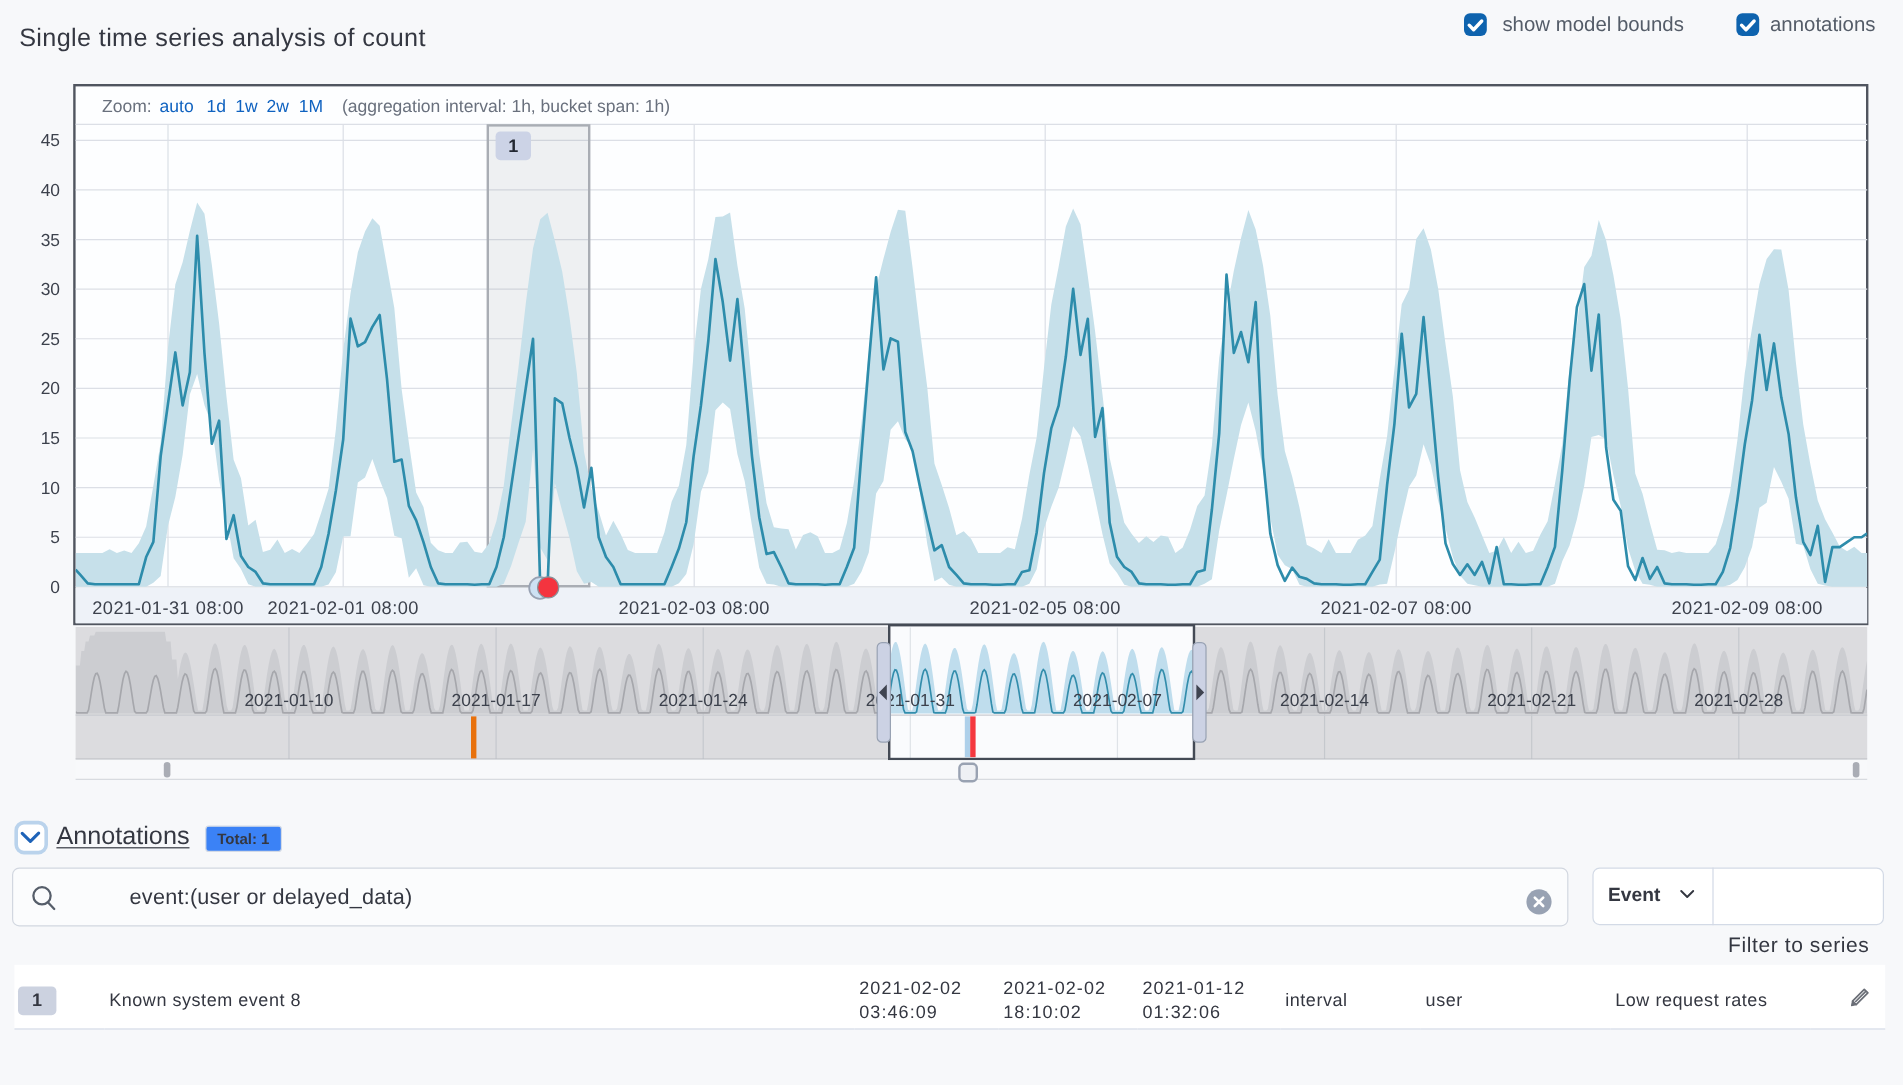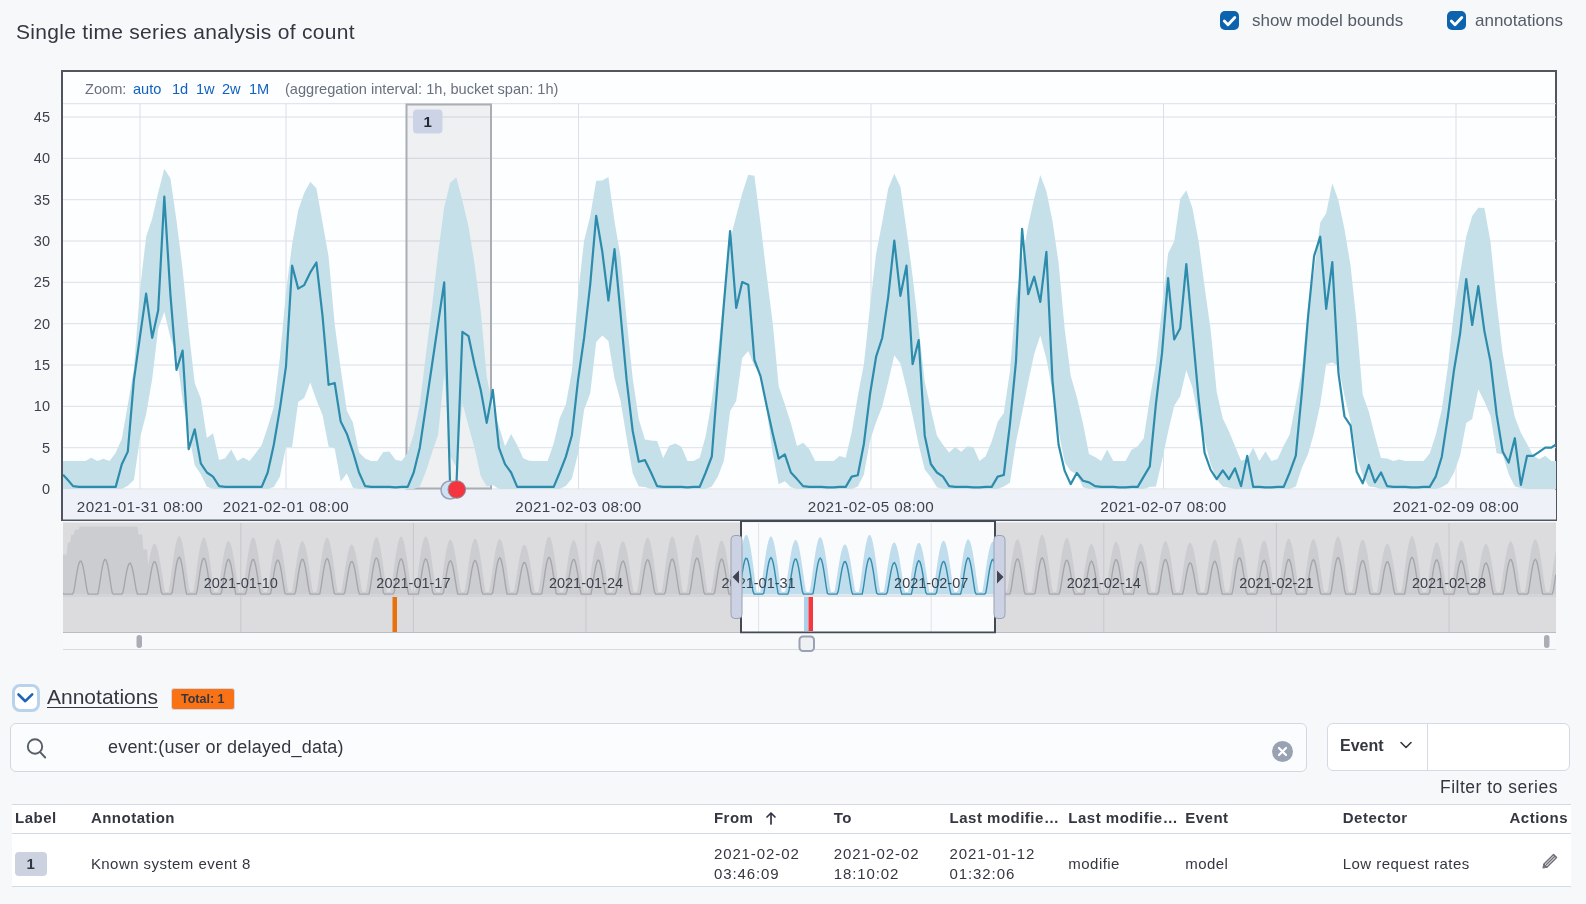--- a/index.html
+++ b/index.html
@@ -6,21 +6,21 @@
 .axlblx { font:15.2px "Liberation Sans",sans-serif; fill:#3c414c; letter-spacing:0.4px; }
 .zoomtxt { font:14.6px "Liberation Sans",sans-serif; fill:#69707d; }
 .zoomlink { font:14.6px "Liberation Sans",sans-serif; fill:#0f62c0; }
 .chiplbl { font:bold 15px "Liberation Sans",sans-serif; fill:#232832; }
 .abs { position:absolute; }
 .title { left:16px; top:20px; font-size:21px; color:#343741; letter-spacing:0.3px; }
 .cbox { width:19px; height:19px; border-radius:5px; background:#0e63ae; top:11px; }
 .cbl { top:11px; font-size:17px; color:#545c68;text-align:right; }
 .annhdr-btn { left:12px; top:683.5px; width:28px; height:28px; border-radius:8px; background:#fff; border:3.5px solid #bad3ec; }
 .annhdr-t { left:47px; top:685px; font-size:21px; color:#343741; text-decoration:underline; text-underline-offset:3px; text-decoration-thickness:1.2px; }
-.badge { left:171px; top:688px; height:22px; border:1px solid #d3dae6; background:#f97316; border-radius:3px; font-size:12.5px; font-weight:bold; color:#343741; padding:0 9px; line-height:20px; }
+.badge { left:171px; top:688px; height:22px; border:1px solid #d3dae6; background:#3b82f6; border-radius:3px; font-size:12.5px; font-weight:bold; color:#343741; padding:0 9px; line-height:20px; }
 .search { left:10px; top:723px; width:1297px; height:49px; background:#fbfcfd; border:1px solid #d2d7e0; border-radius:6px; }
 .searchtxt { left:60px; top:737px; font-size:18px; letter-spacing:0.2px; color:#343741;margin-left:48px; }
 .clearbtn { left:1272px; top:741px; width:21px; height:21px; border-radius:50%; background:#98a2b3; }
 .btngroup { left:1327px; top:723px; width:243px; height:48px; background:#fff; border:1px solid #d3dae6; border-radius:6px; }
 .btndiv { left:1427px; top:723px; width:1px; height:48px; background:#d3dae6; }
 .evt { left:1340px; top:737px; font-size:16px; font-weight:bold; color:#343741; }
 .fts { left:1440px; top:777px; font-size:17.5px; letter-spacing:0.5px; color:#343741; }
 table.ann { position:absolute; left:12px; top:804px; width:1559px; border-collapse:collapse; background:#fff; }
 table.ann th { font-size:15px; letter-spacing:0.5px; color:#343741; text-align:left; font-weight:bold; padding:4px 0 0 4px; height:29px; vertical-align:top; border-top:1px solid #d3dae6; border-bottom:1px solid #d3dae6; }
 table.ann td { font-size:15px; letter-spacing:0.45px; line-height:20.5px; color:#343741; padding:8px 0 0 4px; height:53px; vertical-align:middle; border-bottom:1px solid #d3dae6; }
@@ -186,41 +186,28 @@
       <col style="width:625px">
       <col style="width:120px">
       <col style="width:116px">
       <col style="width:119px">
       <col style="width:117px">
       <col style="width:158px">
       <col style="width:167px">
       <col>
     </colgroup>
  <tbody>
-      <tr>
-        <th style="padding-left:3px">Label</th>
-        <th>Annotation</th>
-        <th>From <svg width="16" height="16" viewBox="0 0 16 16" style="vertical-align:-3px;margin-left:5px">
-            <path d="M8 14 L8 3 M4 7 L8 3 L12 7" stroke="#343741" stroke-width="1.7" fill="none" stroke-linecap="round" stroke-linejoin="round"></path>
-          </svg></th>
-        <th>To</th>
-        <th>Last modifie…</th>
-        <th>Last modifie…</th>
-        <th>Event</th>
-        <th>Detector</th>
-        <th style="text-align:right;padding-right:3px">Actions</th>
-      </tr>
  <tr>
   <td style="padding-left:3px"><span class="lblbadge">1</span></td>
   <td>Known system event 8</td>
   <td class="dt">2021-02-02<br>03:46:09</td>
   <td class="dt">2021-02-02<br>18:10:02</td>
   <td class="dt">2021-01-12<br>01:32:06</td>
-  <td>modifie</td>
-  <td>model</td>
+  <td>interval</td>
+  <td>user</td>
   <td>Low request rates</td>
   <td style="text-align:right;padding-right:11px"><svg width="20" height="20" viewBox="0 0 18 18">
             <path d="M3.4 11.9 L12.2 3.1 L14.9 5.8 L6.1 14.6 Z" stroke="#6a6e76" stroke-width="1.3" fill="none" stroke-linejoin="round"></path>
             <path d="M2.6 15.4 L3.3 12.0 L6.0 14.7 Z" fill="#6a6e76" stroke="#6a6e76" stroke-width="0.8" stroke-linejoin="round"></path>
             <path d="M5.4 12.6 L13.5 4.5" stroke="#6a6e76" stroke-width="1.3"></path>
           </svg></td>
  </tr>
 </tbody>
   </table>
 

